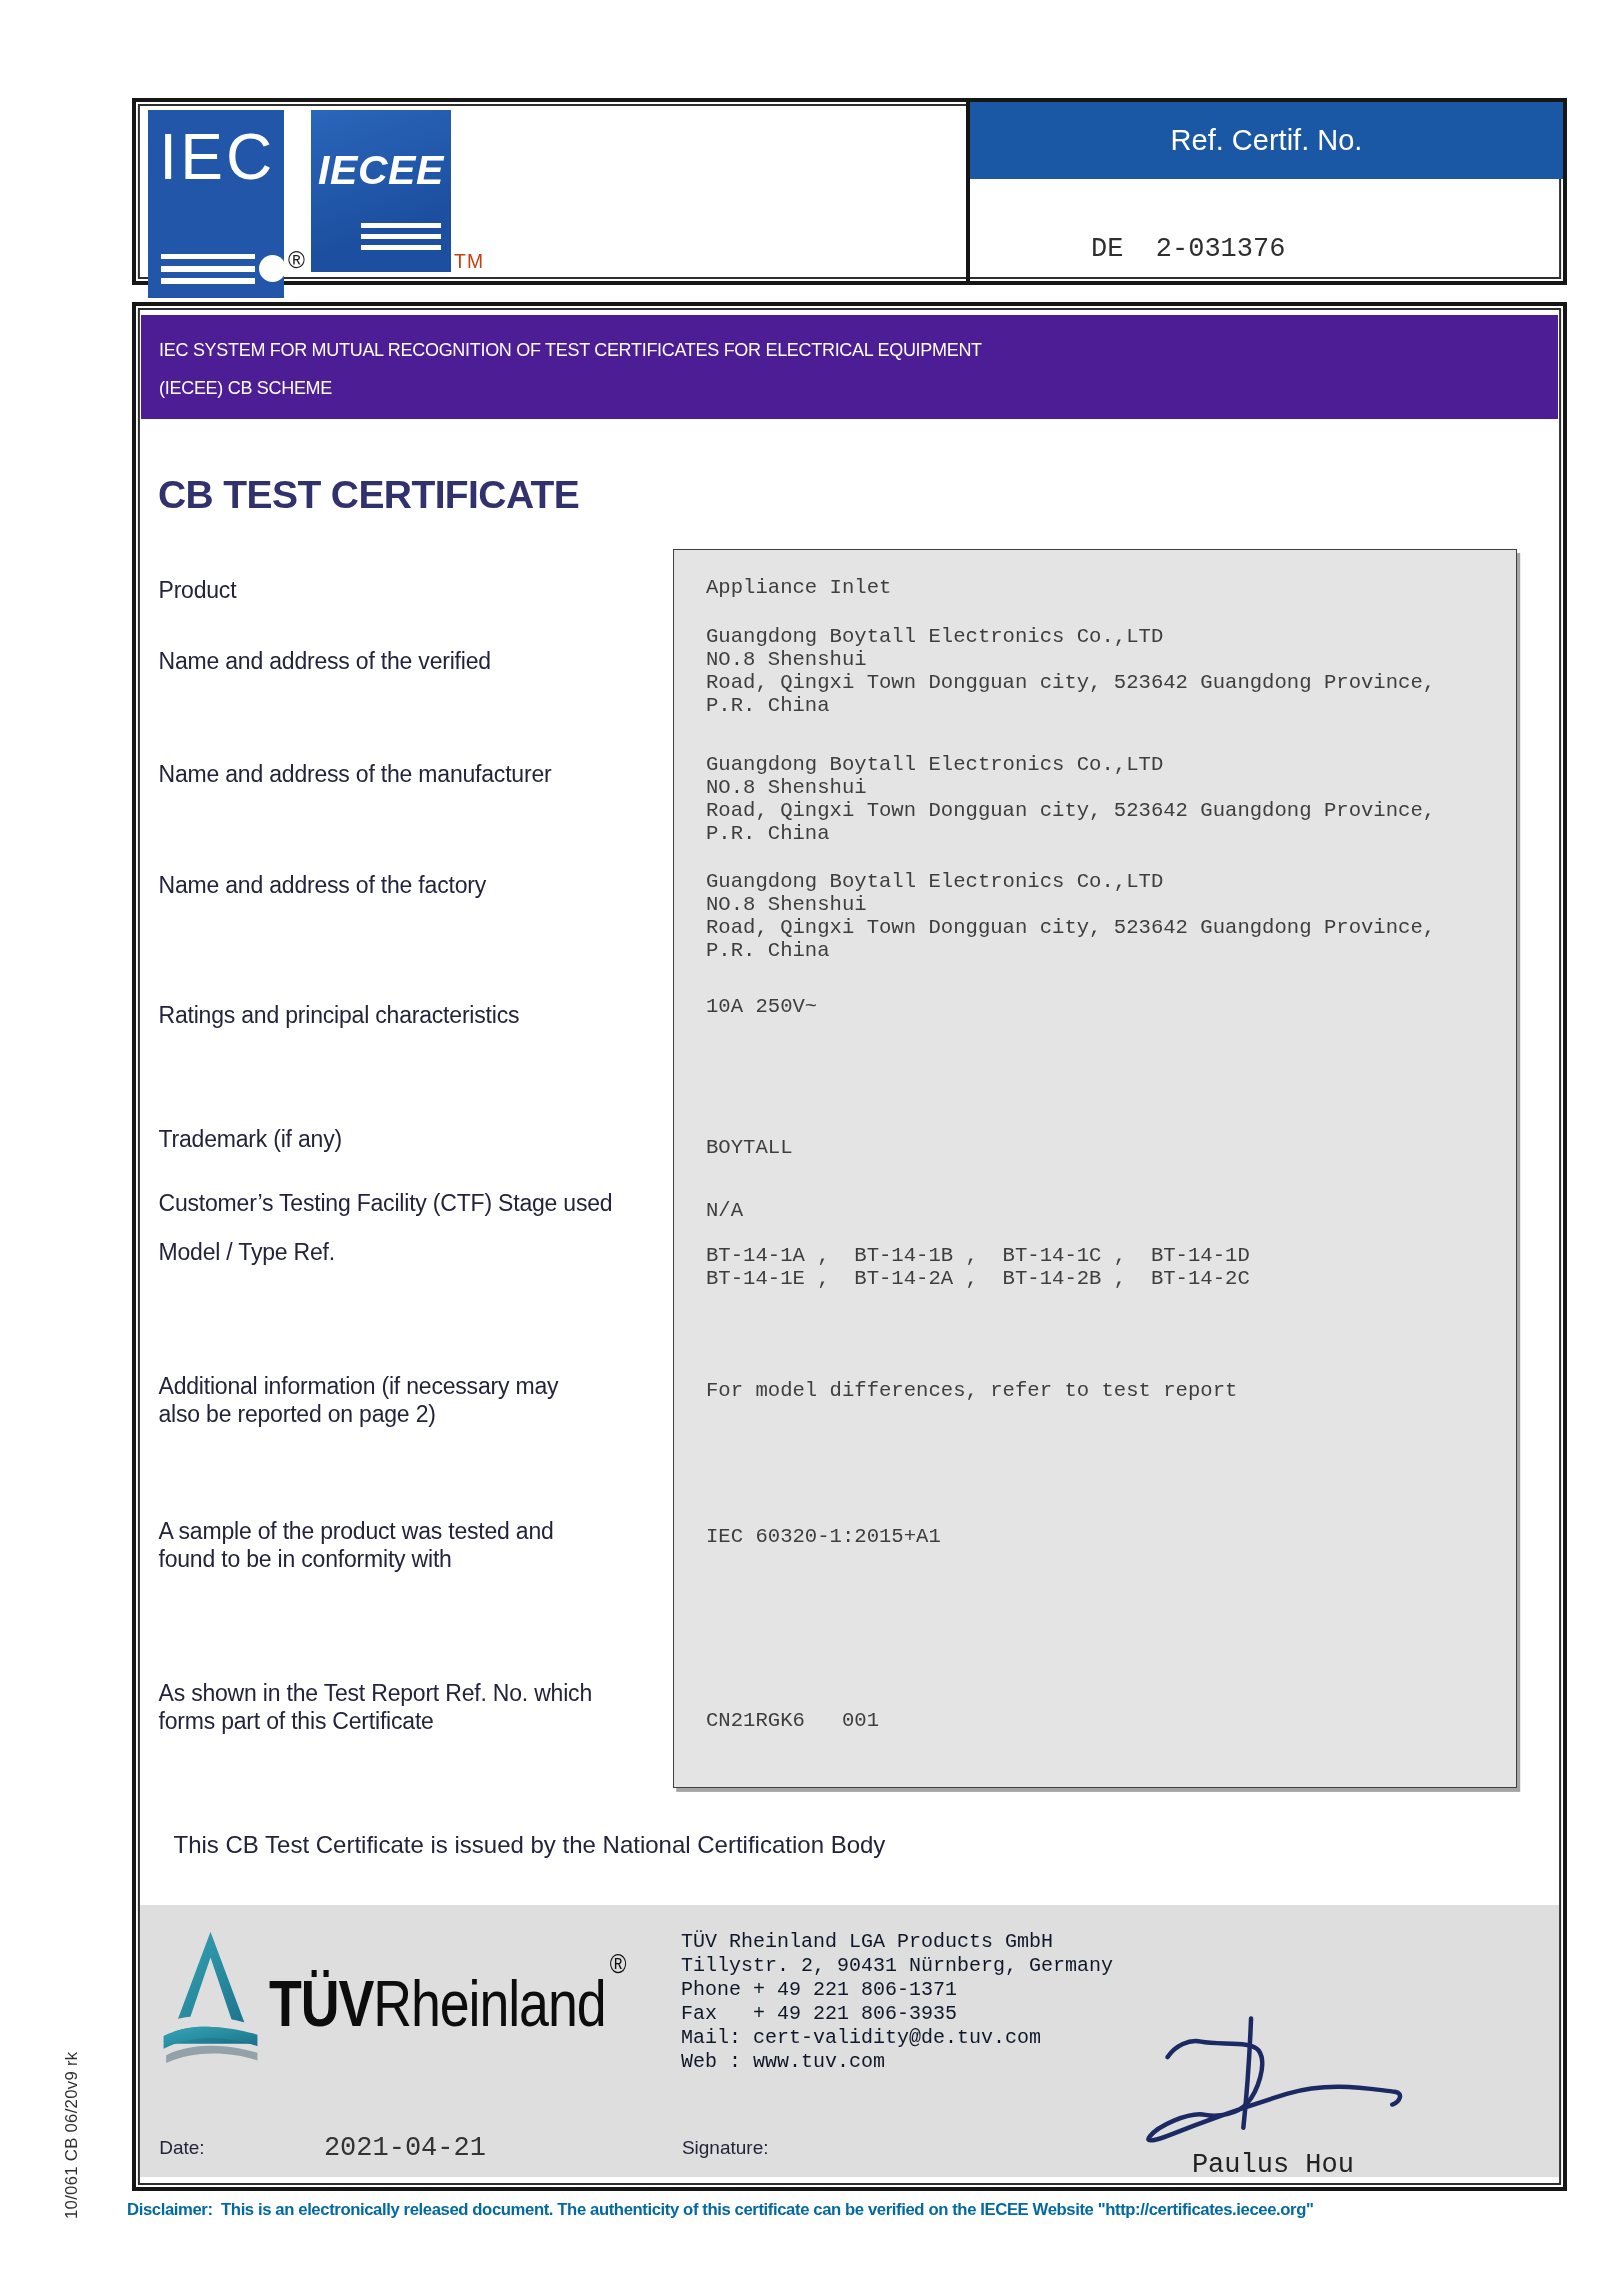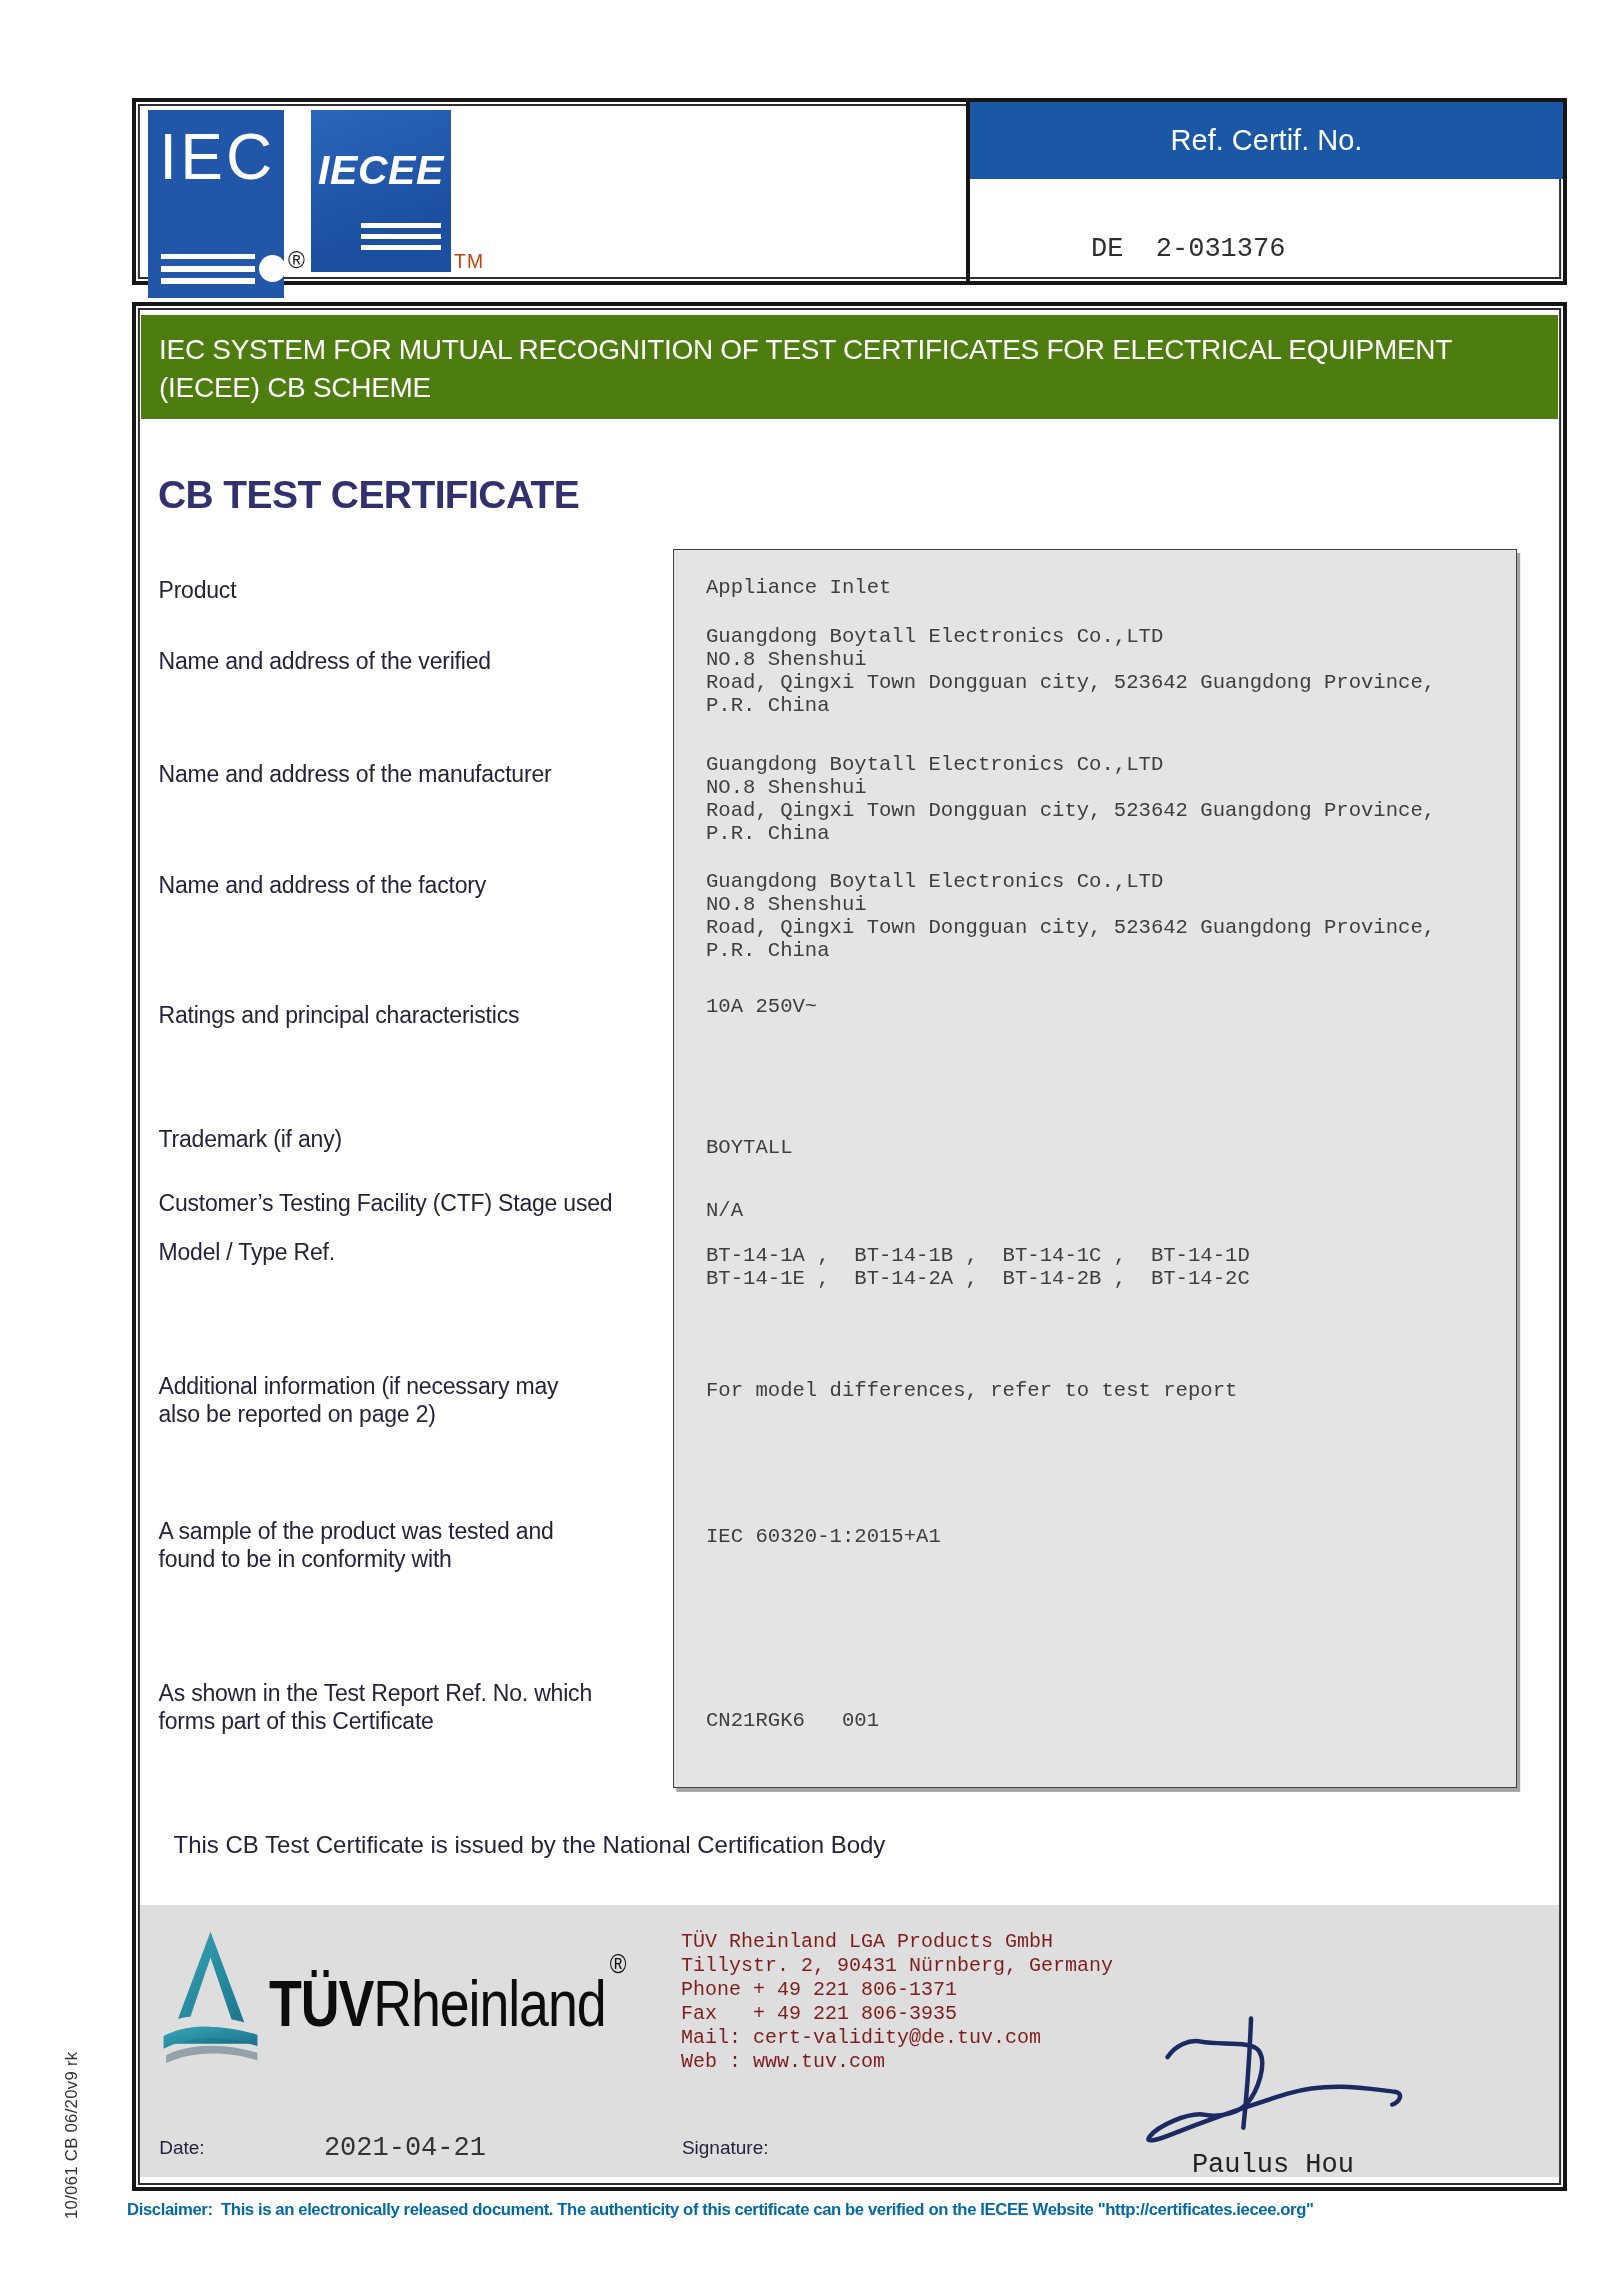--- a/index.html
+++ b/index.html
@@ -34,40 +34,40 @@
   .iecee-bars i { position:absolute; right:0; width:80px; height:5.1px; background:#fff; }
   .iecee-bars i:nth-of-type(1){ top:0; } .iecee-bars i:nth-of-type(2){ top:11px; } .iecee-bars i:nth-of-type(3){ top:22px; }
   .tm { position:absolute; left:318px; top:149px; font-size:19.3px; color:#c2410c; letter-spacing:1.3px; }
   .refsec { position:absolute; left:830px; top:0; right:0; bottom:0; border-left:4.5px solid #141414; }
   .refbar { height:77px; background:#1A57A5; color:#fff; font-size:29px;
     display:flex; align-items:center; justify-content:center; }
   .refno { font-family:"Liberation Mono", monospace; font-size:27px; color:#2e2e2e;
     margin:55px 0 0 121px; white-space:pre; }
   
   .main { left:132px; top:302px; width:1435px; height:1889px; }
-  .banner { position:absolute; left:5.1px; right:5.1px; top:9px; height:104px; background:#4d7c0f;
-    color:#fff; padding:16px 0 0 18px; font-size:28px; letter-spacing:-0.3px; line-height:38px; }
+  .banner { position:absolute; left:5.1px; right:5.1px; top:9px; height:104px; background:#4c1d95;
+    color:#fff; padding:16px 0 0 18px; font-size:18px; letter-spacing:-0.3px; line-height:38px; }
   .title { position:absolute; left:22px; top:167px; font-size:39px; font-weight:700;
     color:#31316E; letter-spacing:-0.6px; }
   .graybox { position:absolute; left:537px; top:243px; width:844px; height:1239px;
     background:#E4E4E4; border:1.9px solid #3f3f3f; box-shadow:3.2px 3.9px 0 rgba(90,90,90,.55); }
   .fl { position:absolute; left:22.5px; width:523px; font-size:23px; line-height:28px;
     color:#23233B; letter-spacing:-0.2px; white-space:pre-line; }
   .fv { position:absolute; left:570px; width:798px; font-family:"Liberation Mono", monospace;
     font-size:20.6px; line-height:23px; color:#3E3E3E; white-space:pre; }
   .issued { position:absolute; left:22.5px; top:1525px; font-size:24px; color:#23233B;margin-left:15px; }
   
   .band { position:absolute; left:3.9px; right:3.9px; top:1599px; height:272px; background:#DEDEDE; }
   .tuvtri { position:absolute; left:22px; top:23px; }
   .tuvtext { position:absolute; left:129px; top:62px; font-size:64px; color:#0d0d0d;
     transform:scaleX(.84); transform-origin:0 0; letter-spacing:-1.3px; white-space:nowrap; }
   .tuvtext b { font-weight:700; } .tuvtext span { font-weight:400; }
   .tuvtext sup { display:inline-block; font-size:27px; position:relative; top:-31px; margin-left:5.1px; font-weight:400; }
   .contact { position:absolute; left:541px; top:24.5px; font-family:"Liberation Mono", monospace;
-    font-size:20px; line-height:24px; color:#7f1d1d; white-space:pre; }
+    font-size:20px; line-height:24px; color:#0f172a; white-space:pre; }
   .sig { position:absolute; left:1003px; top:102px; }
   .dlab, .slab { position:absolute; top:232px; font-size:19px; color:#23233B; }
   .dlab { left:19.3px; } .slab { left:542px; }
   .dval  { position:absolute; left:184px; top:228px; font-family:"Liberation Mono", monospace; font-size:27px; color:#333; }
   .sname { position:absolute; left:1052px; top:245px; font-family:"Liberation Mono", monospace; font-size:27px; color:#222; }
   
   .disc { position:absolute; left:127px; top:2200px; font-size:16.7px; font-weight:700;
     letter-spacing:-0.4px; color:#0369a1; white-space:pre; }
   .vcode { position:absolute; left:62px; top:2219px; transform:rotate(-90deg);
     transform-origin:0 0; font-size:16.7px; color:#2e2e2e; letter-spacing:0.3px; white-space:nowrap; }

